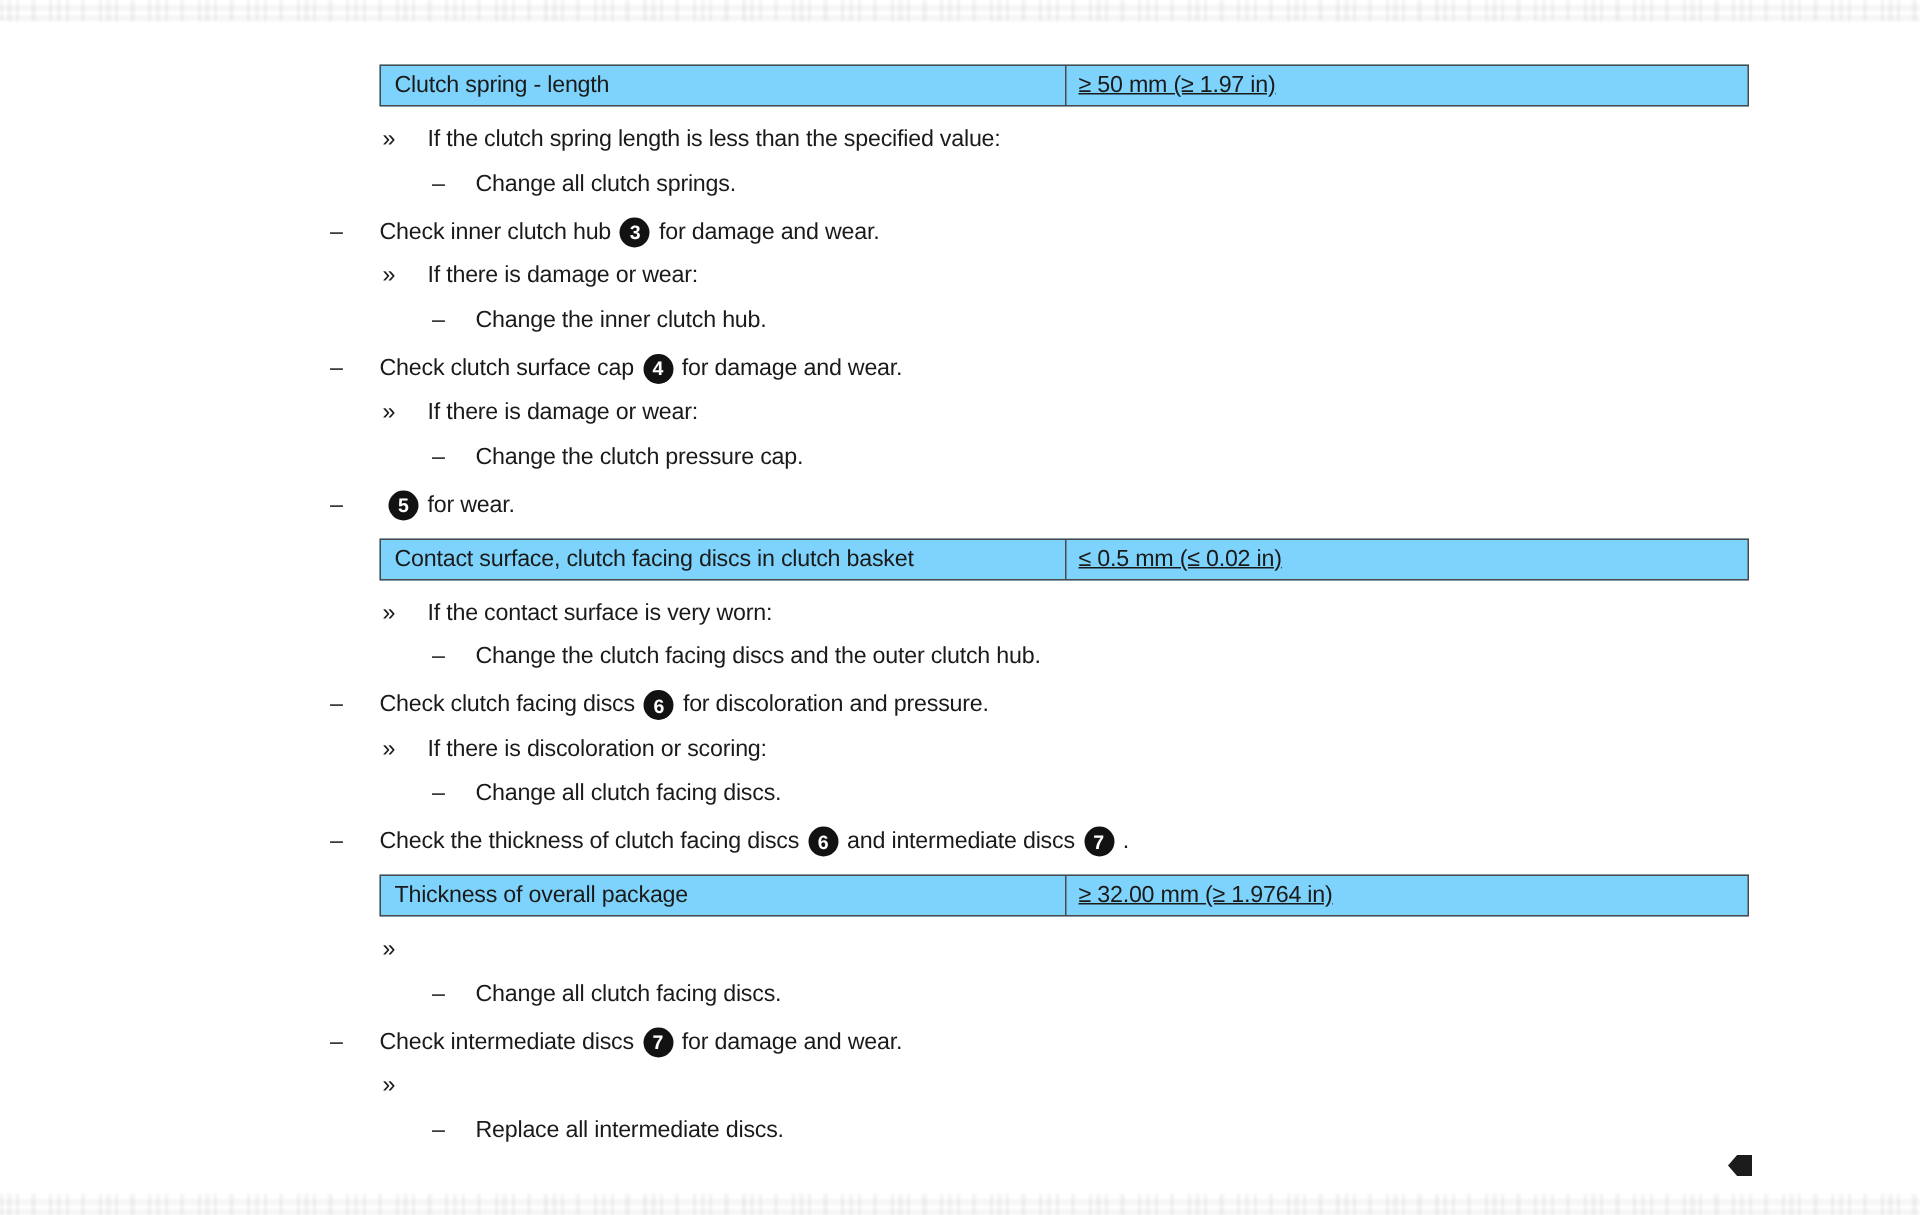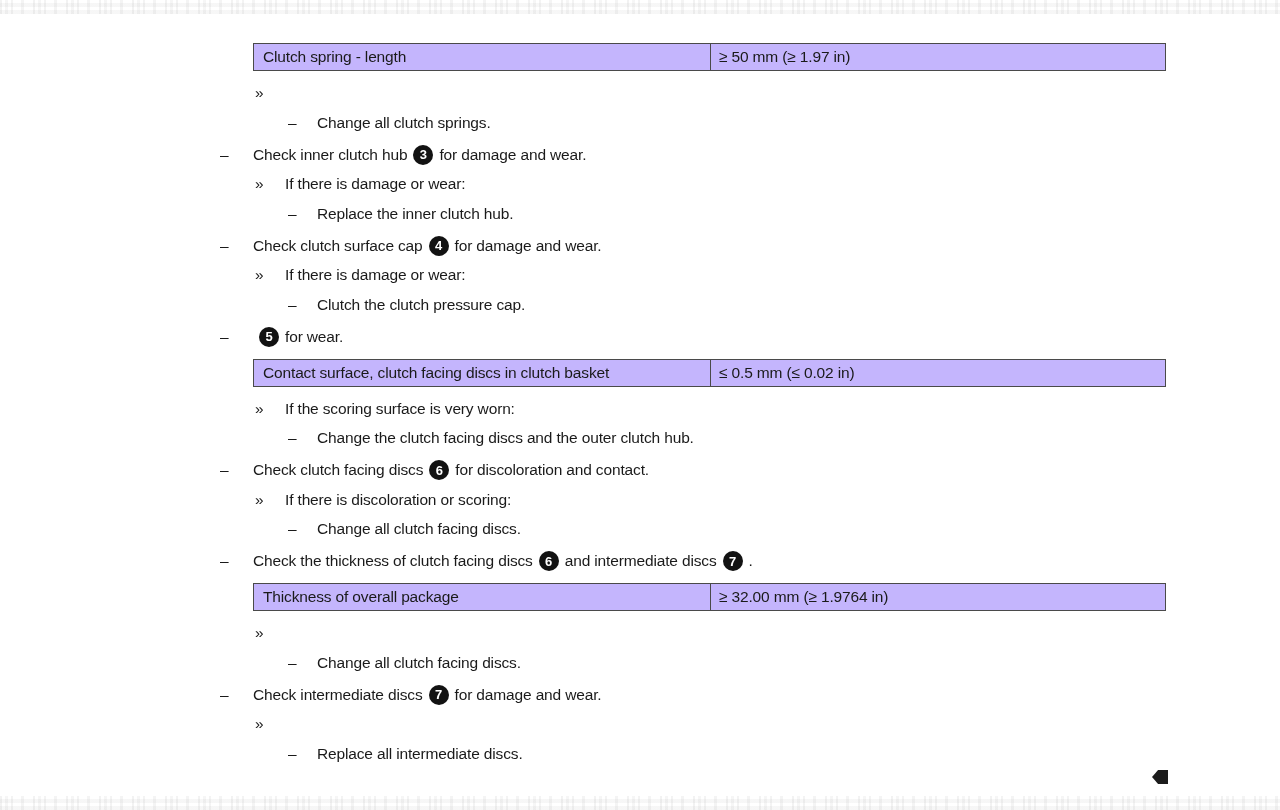--- a/index.html
+++ b/index.html
@@ -54,39 +54,40 @@
     flex: 0 0 auto;
   }
   
   .spec-table {
     display: flex;
     box-sizing: border-box;
     margin: 7.25px 0 7.25px 253px;
     width: 913px;
     height: 28px;
     border: 1.5px solid #4a4a4a;
-    background: #c4b5fd;
+    background: #7dd3fc;
   }
   .doc .spec-table:first-child { margin-top: 0; }
   .spec-table .spec-label {
     box-sizing: border-box;
     width: 457px;
     border-right: 1.5px solid #4a4a4a;
     padding-left: 9px;
     display: flex;
     align-items: center;
     white-space: nowrap;
     overflow: hidden;
   }
   .spec-table .spec-value {
     flex: 1;
     padding-left: 8px;
     display: flex;
     align-items: center;
     white-space: nowrap;
+    text-decoration: underline;
   }
   
   .cutoff-strip {
     position: absolute;
     left: 0;
     width: 1280px;
     height: 14px;
     background-image:
       repeating-linear-gradient(90deg,
         rgba(40,40,40,0.06) 0px, rgba(40,40,40,0.06) 2px,
@@ -123,82 +124,83 @@
 
 <div class="page">
   <div class="cutoff-strip top"></div>
   <div class="doc" id="doc">
       <div class="spec-table">
         <div class="spec-label">Clutch spring - length</div>
         <div class="spec-value">≥ 50 mm (≥ 1.97 in)</div>
       </div>
       <div class="line condition">
         <span class="marker">»</span>
+        <span class="content">If the clutch spring length is less than the specified value:</span>
       </div>
       <div class="line action">
         <span class="marker">–</span>
         <span class="content">Change all clutch springs.</span>
       </div>
       <div class="line step">
         <span class="marker">–</span>
         <span class="content">
           <span>Check inner clutch hub</span>
           <span class="badge">3</span>
           <span>for damage and wear.</span>
         </span>
       </div>
       <div class="line condition">
         <span class="marker">»</span>
         <span class="content">If there is damage or wear:</span>
       </div>
       <div class="line action">
         <span class="marker">–</span>
-        <span class="content">Replace the inner clutch hub.</span>
+        <span class="content">Change the inner clutch hub.</span>
       </div>
       <div class="line step">
         <span class="marker">–</span>
         <span class="content">
           <span>Check clutch surface cap</span>
           <span class="badge">4</span>
           <span>for damage and wear.</span>
         </span>
       </div>
       <div class="line condition">
         <span class="marker">»</span>
         <span class="content">If there is damage or wear:</span>
       </div>
       <div class="line action">
         <span class="marker">–</span>
-        <span class="content">Clutch the clutch pressure cap.</span>
+        <span class="content">Change the clutch pressure cap.</span>
       </div>
       <div class="line step">
         <span class="marker">–</span>
         <span class="content">
           <span class="badge">5</span>
           <span>for wear.</span>
         </span>
       </div>
       <div class="spec-table">
         <div class="spec-label">Contact surface, clutch facing discs in clutch basket</div>
         <div class="spec-value">≤ 0.5 mm (≤ 0.02 in)</div>
       </div>
       <div class="line condition">
         <span class="marker">»</span>
-        <span class="content">If the scoring surface is very worn:</span>
+        <span class="content">If the contact surface is very worn:</span>
       </div>
       <div class="line action">
         <span class="marker">–</span>
         <span class="content">Change the clutch facing discs and the outer clutch hub.</span>
       </div>
       <div class="line step">
         <span class="marker">–</span>
         <span class="content">
           <span>Check clutch facing discs</span>
           <span class="badge">6</span>
-          <span>for discoloration and contact.</span>
+          <span>for discoloration and pressure.</span>
         </span>
       </div>
       <div class="line condition">
         <span class="marker">»</span>
         <span class="content">If there is discoloration or scoring:</span>
       </div>
       <div class="line action">
         <span class="marker">–</span>
         <span class="content">Change all clutch facing discs.</span>
       </div>

